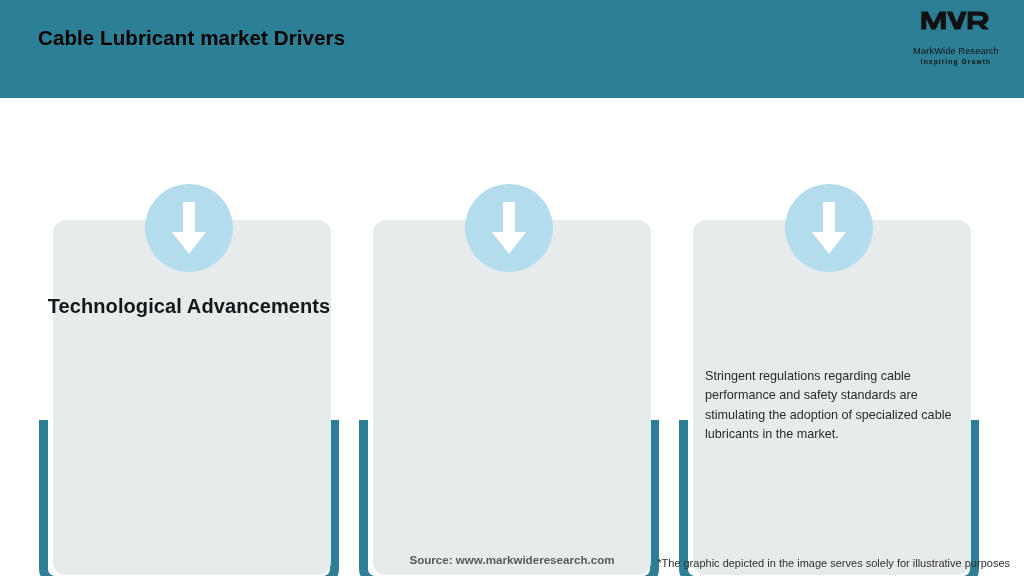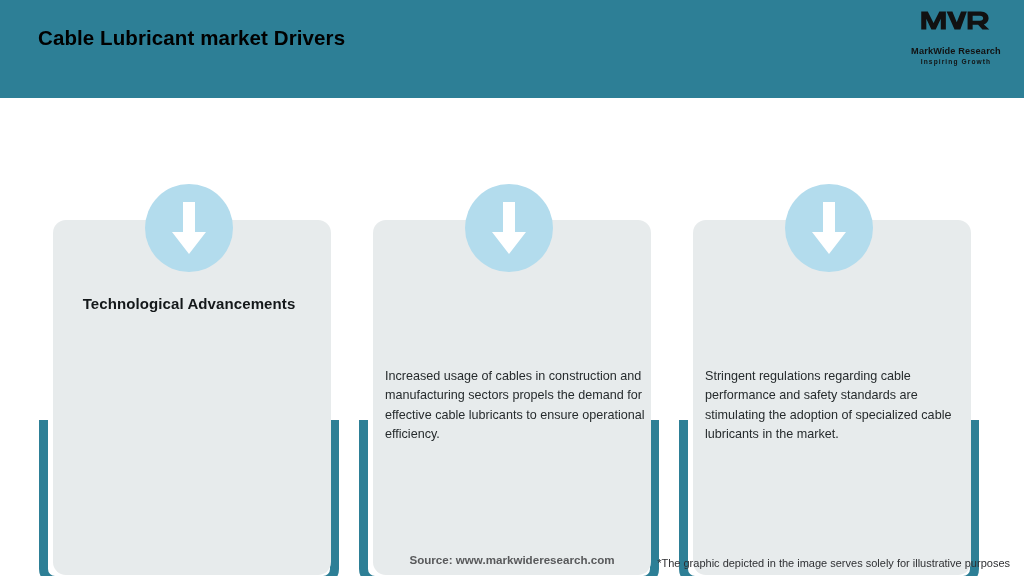--- a/index.html
+++ b/index.html
@@ -47,21 +47,21 @@
     align-items: center;
     justify-content: flex-start;
   }
   .logo-mark {
     width: 96px;
     height: 30px;
     display: block;
   }
   .logo-name {
     font-size: 9.2px;
-    font-weight: bold;
+    font-weight: normal;
     color: #121212;
     letter-spacing: .15px;
     line-height: 11px;
     margin-top: 15px;
     white-space: nowrap;
   }
   .logo-tag {
     font-size: 6.6px;
     font-weight: bold;
     color: #121212;
@@ -127,21 +127,21 @@
     justify-content: center;
   }
   .arrow-svg { width: 40px; height: 56px; display: block; }
 
   .card-title {
     position: absolute;
     left: 0;
     top: 155px;
     width: 300px;
     text-align: center;
-    font-size: 15px;
+    font-size: 20px;
     font-weight: bold;
     color: #14181a;
     letter-spacing: .1px;
   }
 
   .card-body {
     position: absolute;
     left: 26px;
     top: 227px;
     width: 260px;
@@ -204,21 +204,20 @@
   </div>
 
   <div class="card-wrap c2">
     <div class="bracket"></div>
     <div class="card"></div>
     <div class="icon-circle">
       <svg class="arrow-svg" viewBox="0 0 40 56">
         <path d="M14 2 L26 2 L26 32 L37 32 L20 54 L3 32 L14 32 Z" fill="#ffffff"></path>
       </svg>
     </div>
-    <div class="card-body">Increased usage of cables in construction and manufacturing sectors propels the demand for effective cable lubricants to ensure operational efficiency.</div>
   </div>
 
   <div class="card-wrap c3">
     <div class="bracket"></div>
     <div class="card"></div>
     <div class="icon-circle">
       <svg class="arrow-svg" viewBox="0 0 40 56">
         <path d="M14 2 L26 2 L26 32 L37 32 L20 54 L3 32 L14 32 Z" fill="#ffffff"></path>
       </svg>
     </div>

